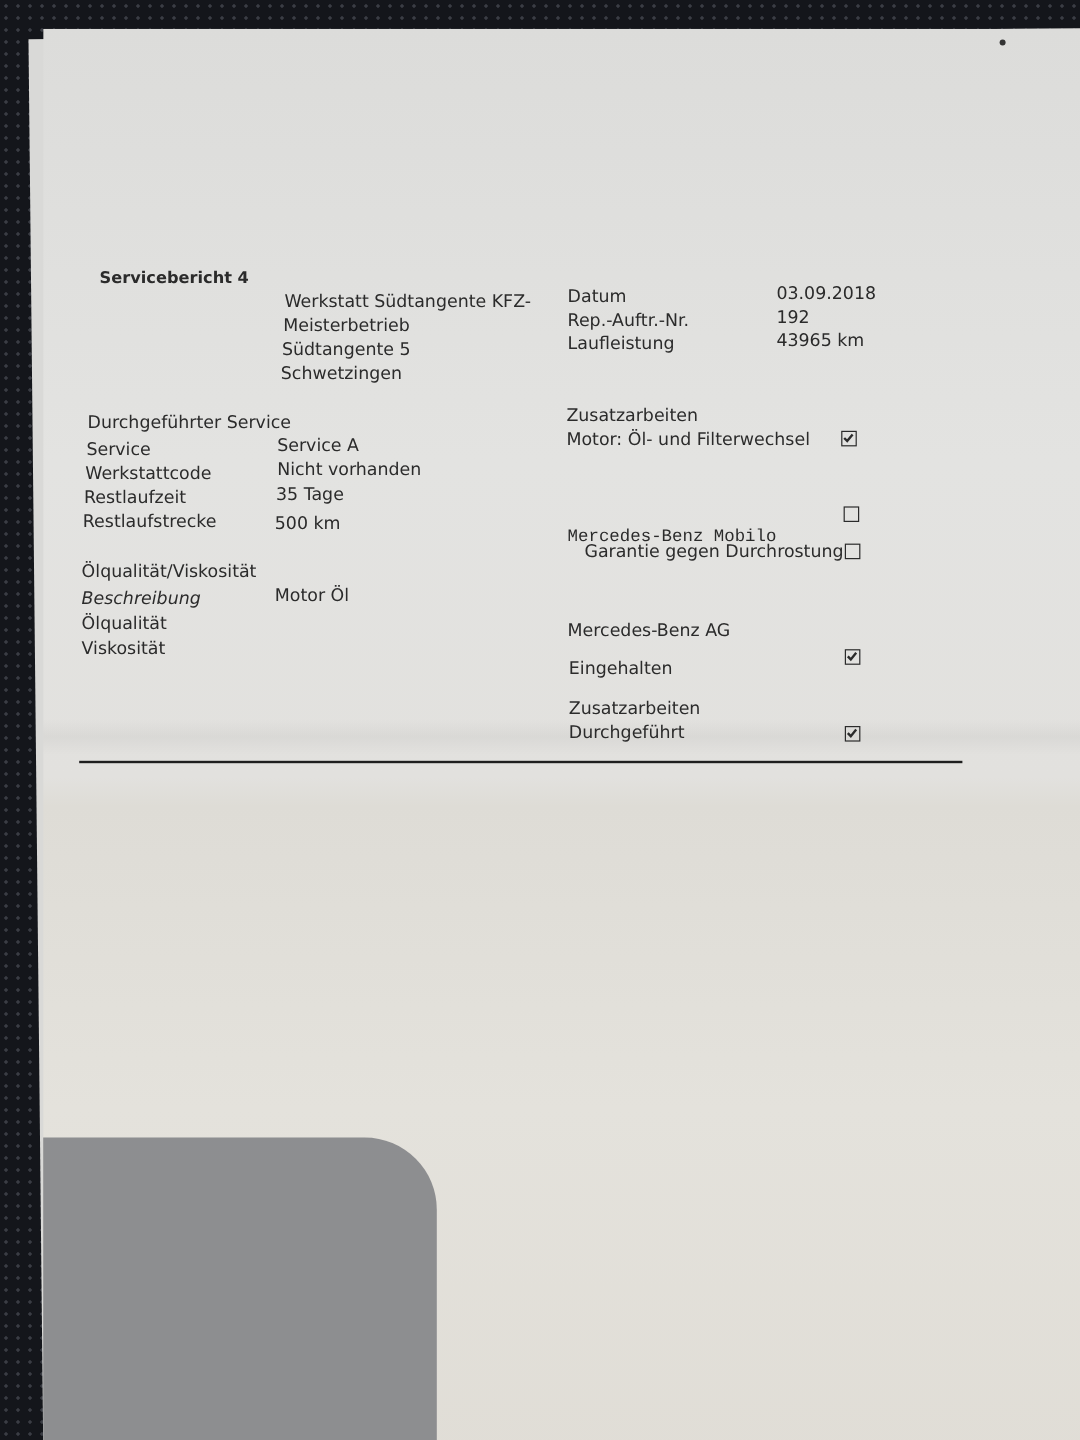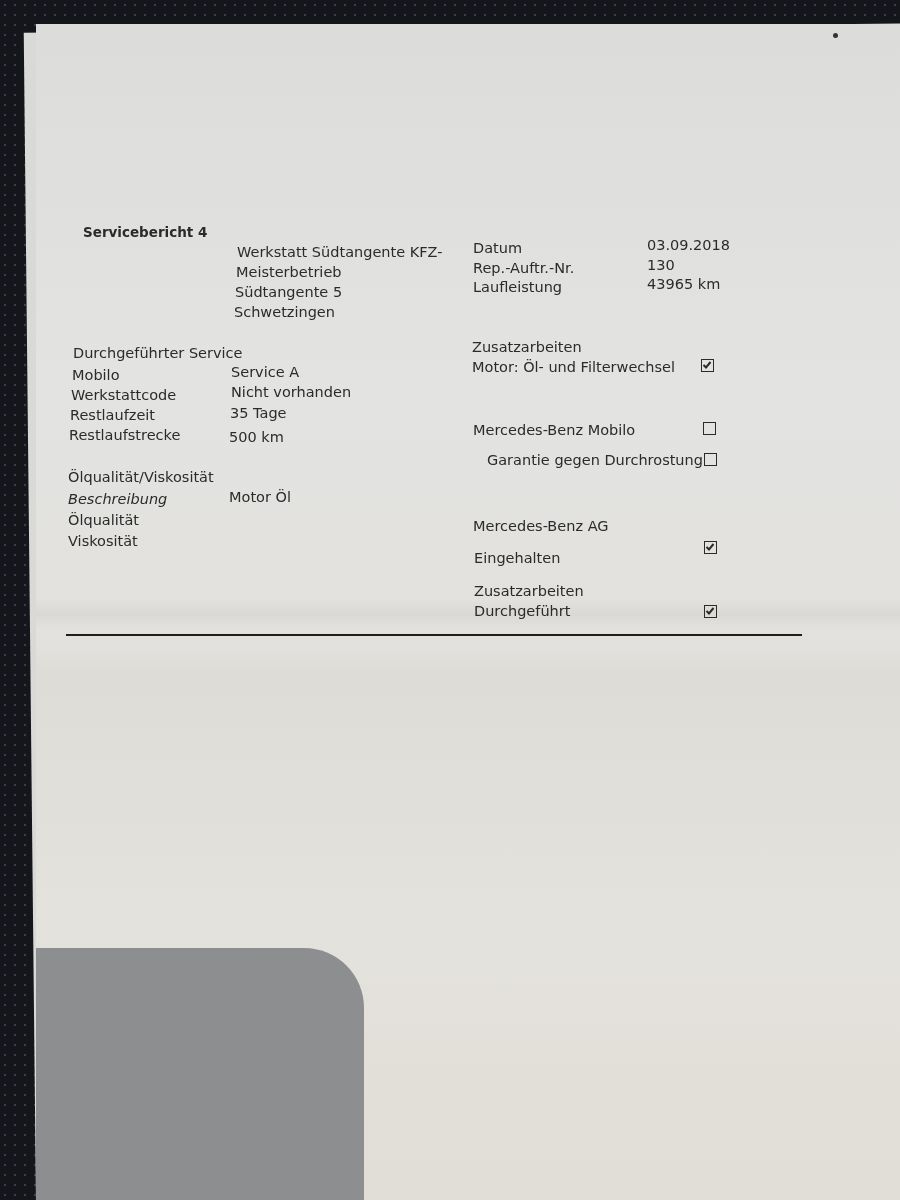--- a/index.html
+++ b/index.html
@@ -59,26 +59,26 @@
   <div class="t title" style="left:47px; top:200px;">Servicebericht 4</div>
 
   <div class="t" style="left:201px; top:220px;">Werkstatt Südtangente KFZ-</div>
   <div class="t" style="left:200px; top:240px;">Meisterbetrieb</div>
   <div class="t" style="left:199px; top:260px;">Südtangente 5</div>
   <div class="t" style="left:198px; top:280px;">Schwetzingen</div>
 
   <div class="t" style="left:437px; top:216px;">Datum</div>
   <div class="t" style="left:611px; top:213px;">03.09.2018</div>
   <div class="t" style="left:437px; top:236px;">Rep.-Auftr.-Nr.</div>
-  <div class="t" style="left:611px; top:233px;">130</div>
+  <div class="t" style="left:611px; top:233px;">192</div>
   <div class="t" style="left:437px; top:255px;">Laufleistung</div>
   <div class="t" style="left:611px; top:252px;">43965 km</div>
 
   <div class="t b" style="left:37px; top:321px;">Durchgeführter Service</div>
-  <div class="t" style="left:36px; top:343px;">Mobilo</div>
+  <div class="t" style="left:36px; top:343px;">Service</div>
   <div class="t" style="left:195px; top:340px;">Service A</div>
   <div class="t" style="left:35px; top:363px;">Werkstattcode</div>
   <div class="t" style="left:195px; top:360px;">Nicht vorhanden</div>
   <div class="t" style="left:34px; top:383px;">Restlaufzeit</div>
   <div class="t" style="left:194px; top:381px;">35 Tage</div>
   <div class="t" style="left:33px; top:403px;">Restlaufstrecke</div>
   <div class="t" style="left:193px; top:405px;">500 km</div>
 
   <div class="t b" style="left:32px; top:445px;">Ölqualität/Viskosität</div>
   <div class="t" style="left:32px; top:467px;font-style:italic;">Beschreibung</div>
@@ -87,21 +87,21 @@
   <div class="t" style="left:32px; top:509px;">Viskosität</div>
 
   <div class="t b" style="left:436px; top:315px;">Zusatzarbeiten</div>
   <div class="t" style="left:436px; top:335px;">Motor: Öl- und Filterwechsel</div>
   <div class="cb" style="left:665px; top:335px;">
     <svg viewBox="0 0 10 10">
         <path d="M1.5 5 L4 7.5 L8.5 2" stroke="#2b2b2b" stroke-width="2" fill="none"></path>
       </svg>
   </div>
 
-  <div class="t" style="left:437px; top:398px;">Mercedes-Benz Mobilo</div>
+  <div class="t" style="left:437px; top:416px;font-family:Liberation Mono, monospace;">Mercedes-Benz Mobilo</div>
   <div class="cb" style="left:667px; top:398px;"></div>
   <div class="t" style="left:451px; top:428px;">Garantie gegen Durchrostung</div>
   <div class="cb" style="left:668px; top:429px;"></div>
 
   <div class="t b" style="left:437px; top:494px;">Mercedes-Benz AG</div>
   <div class="t" style="left:438px; top:516px;margin-top:10px;">Eingehalten</div>
   <div class="cb" style="left:668px; top:517px;">
     <svg viewBox="0 0 10 10">
         <path d="M1.5 5 L4 7.5 L8.5 2" stroke="#2b2b2b" stroke-width="2" fill="none"></path>
       </svg>

